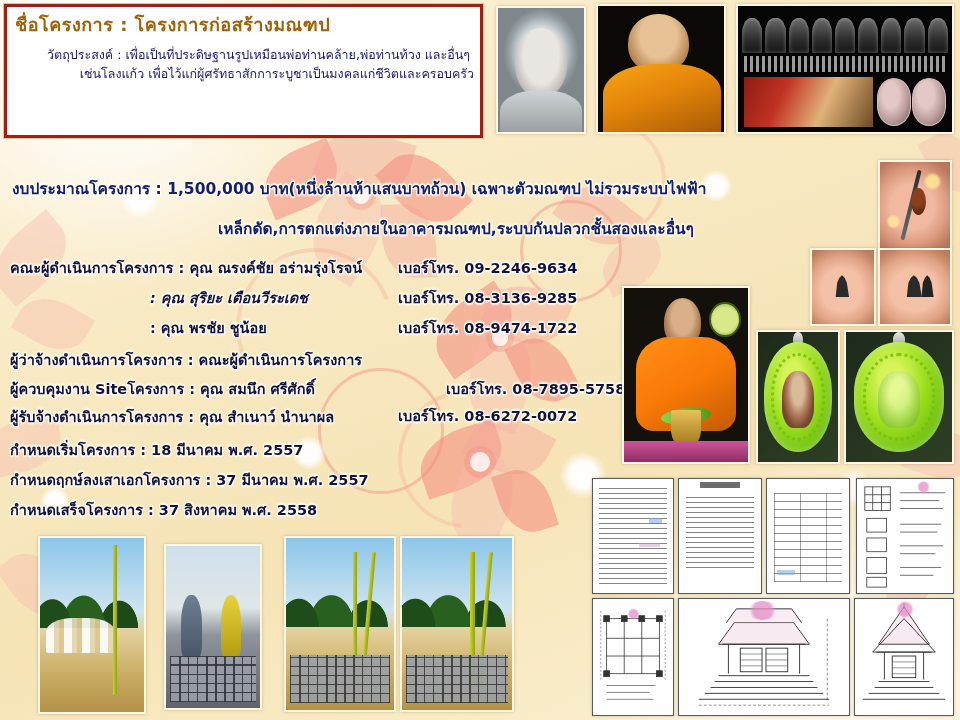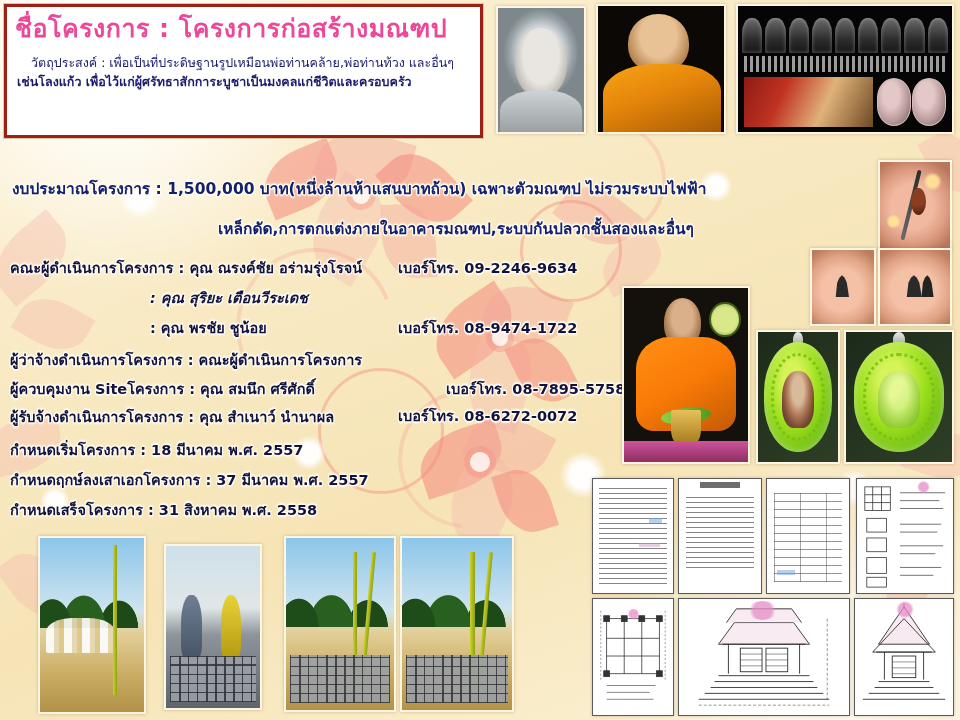--- a/index.html
+++ b/index.html
@@ -58,37 +58,37 @@
 
   
   #title-box {
     position:absolute; left:4px; top:4px; width:479px; height:134px;
     background:#ffffff;
     border: 3px solid #9d1f16;
     box-sizing: border-box;
     box-shadow: 0 0 0 1px #d8c9a3;
   }
   #project-title {
-    color:#ec4899;
-    font-size: 25px;
+    color:#a16207;
+    font-size: 18px;
     font-weight: 700;
     letter-spacing: .5px;
     padding: 8px 0 0 8px;
     line-height: 1.1;
     white-space: nowrap;
   }
   .obj-line {
     color:#1b1b6e;
     font-size: 12.5px;
     line-height: 1.55;
     padding: 0 10px;
     white-space: nowrap;
   }
-  .obj-line.l1 { padding-top: 10px; text-align:center; padding-left: 8px; }
-  .obj-line.l2 { text-align:left; padding-right: 6px; font-weight: bold; }
+  .obj-line.l1 { padding-top: 10px; text-align:right; padding-left: 8px; }
+  .obj-line.l2 { text-align:right; padding-right: 6px; }
 
   
   .btext {
     position:absolute;
     color:#12123f;
     font-size: 14.5px;
     font-weight: 700;
     white-space: nowrap;
     text-shadow:
       -1px -1px 0 #fffdf2,  1px -1px 0 #fffdf2,
@@ -425,35 +425,36 @@
     </div>
   </div>
 
   <div class="btext blue big" style="left:12px;  top:176px;">งบประมาณโครงการ :  1,500,000  บาท(หนึ่งล้านห้าแสนบาทถ้วน)  เฉพาะตัวมณฑป ไม่รวมระบบไฟฟ้า</div>
   <div class="btext" style="left:10px;  top:256px;">คณะผู้ดำเนินการโครงการ : คุณ  ณรงค์ชัย   อร่ามรุ่งโรจน์</div>
 
   <div class="btext blue big" style="left:218px; top:216px;">เหล็กดัด,การตกแต่งภายในอาคารมณฑป,ระบบกันปลวกชั้นสองและอื่นๆ</div>
   <div class="btext" style="left:398px; top:256px;">เบอร์โทร.  09-2246-9634</div>
 
   <div class="btext" style="left:150px; top:286px;font-style:italic;">: คุณ  สุริยะ   เตือนวีระเดช</div>
+  <div class="btext" style="left:398px; top:286px;">เบอร์โทร.  08-3136-9285</div>
 
   <div class="btext" style="left:150px; top:316px;">: คุณ  พรชัย   ชูน้อย</div>
   <div class="btext" style="left:398px; top:316px;">เบอร์โทร.  08-9474-1722</div>
 
   <div class="btext" style="left:10px;  top:348px;">ผู้ว่าจ้างดำเนินการโครงการ :  คณะผู้ดำเนินการโครงการ</div>
 
   <div class="btext" style="left:10px;  top:377px;">ผู้ควบคุมงาน Siteโครงการ : คุณ  สมนึก   ศรีศักดิ์</div>
   <div class="btext" style="left:398px; top:377px;padding-left:48px;">เบอร์โทร.  08-7895-5758</div>
 
   <div class="btext" style="left:10px;  top:405px;">ผู้รับจ้างดำเนินการโครงการ : คุณ  สำเนาว์   นำนาผล</div>
   <div class="btext" style="left:398px; top:404px;">เบอร์โทร.  08-6272-0072</div>
 
   <div class="btext" style="left:10px;  top:438px;">กำหนดเริ่มโครงการ :  18   มีนาคม  พ.ศ. 2557</div>
   <div class="btext" style="left:10px;  top:468px;">กำหนดฤกษ์ลงเสาเอกโครงการ :  37   มีนาคม  พ.ศ. 2557</div>
-  <div class="btext" style="left:10px;  top:498px;">กำหนดเสร็จโครงการ :  31   สิงหาคม  พ.ศ. 2558</div>
+  <div class="btext" style="left:10px;  top:498px;">กำหนดเสร็จโครงการ :  37   สิงหาคม  พ.ศ. 2558</div>
 
   <div class="photo p-hand" style="left:878px; top:160px; width:74px; height:90px;">
     <div class="inner">
       <div class="chain"></div>
       <div class="pend"></div>
       <div class="glowdot" style="left:62%; top:12%; width:26%; height:22%;"></div>
       <div class="glowdot" style="left:8%;  top:60%; width:22%; height:18%;"></div>
     </div>
   </div>
 

